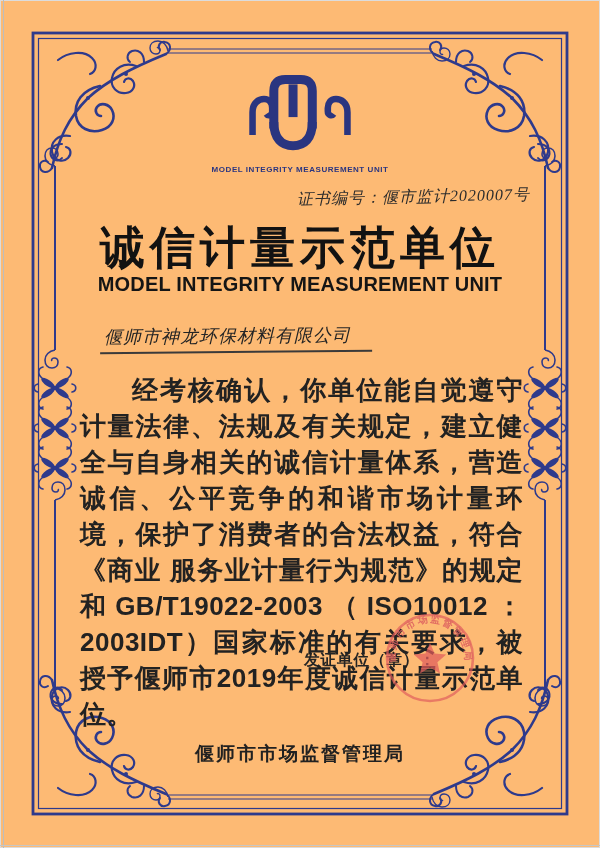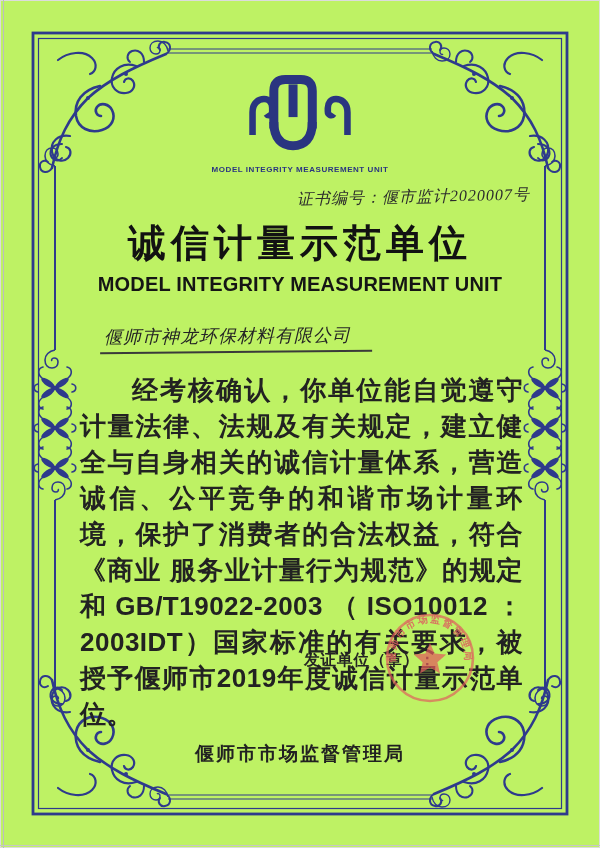--- a/index.html
+++ b/index.html
@@ -1,30 +1,30 @@
 <!DOCTYPE html>
 <html><head>
 <meta charset="utf-8">
 <style>
   html,body{margin:0;padding:0;background:#e9e9e9;}
   .page{
     position:relative;width:600px;height:848px;margin:0 auto;
-    background:#bef264;overflow:hidden;
+    background:#fdba74;overflow:hidden;
     font-family:"Liberation Sans",sans-serif;
     box-shadow:inset 0 0 0 1px #dcdcdc;
   }
   .page::before{content:"";position:absolute;left:3px;top:0;bottom:0;width:1px;background:#bdbdbd;}
   .page::after{content:"";position:absolute;left:0;right:0;bottom:2px;height:1px;background:#c6c6c6;}
   .frame-svg{position:absolute;inset:0;width:600px;height:848px;}
   .logo-wrap{position:absolute;top:68px;left:50%;transform:translateX(-50%);text-align:center;width:220px;}
   .logo-caption{margin-top:3px;font-weight:700;font-size:8px;letter-spacing:.55px;color:#2a3580;white-space:nowrap;}
   .cert-no{position:absolute;top:187px;right:70px;font-family:"Liberation Serif",serif;
     font-style:italic;font-size:16px;color:#2c2c2c;transform:rotate(-1.2deg);letter-spacing:1px;}
   .title-zh{position:absolute;top:218px;left:0;width:100%;text-align:center;
-    font-family:"Liberation Serif",serif;font-weight:700;font-size:38px;letter-spacing:5px;color:#121212;}
+    font-family:"Liberation Serif",serif;font-weight:700;font-size:45px;letter-spacing:5px;color:#121212;}
   .title-en{position:absolute;top:273px;left:0;width:100%;text-align:center;
     font-weight:700;font-size:20px;letter-spacing:.2px;color:#151515;}
   .company{position:absolute;top:324px;left:100px;min-width:260px;
     font-family:"Liberation Serif",serif;font-style:italic;font-size:18px;color:#252525;
     border-bottom:2px solid #3a3a3a;padding:0 8px 3px 4px;transform:rotate(-.5deg);letter-spacing:1px;}
   .body-text{position:absolute;top:372px;left:80px;width:443px;
     font-size:26px;line-height:36px;font-weight:600;color:#222;
     text-align:justify;text-indent:2em;letter-spacing:.5px;}
   .issuer{position:absolute;top:650px;left:304px;font-size:15.5px;font-weight:700;color:#242424;letter-spacing:1px;}
   .seal{position:absolute;top:611px;left:383px;width:94px;height:94px;opacity:.85;}

